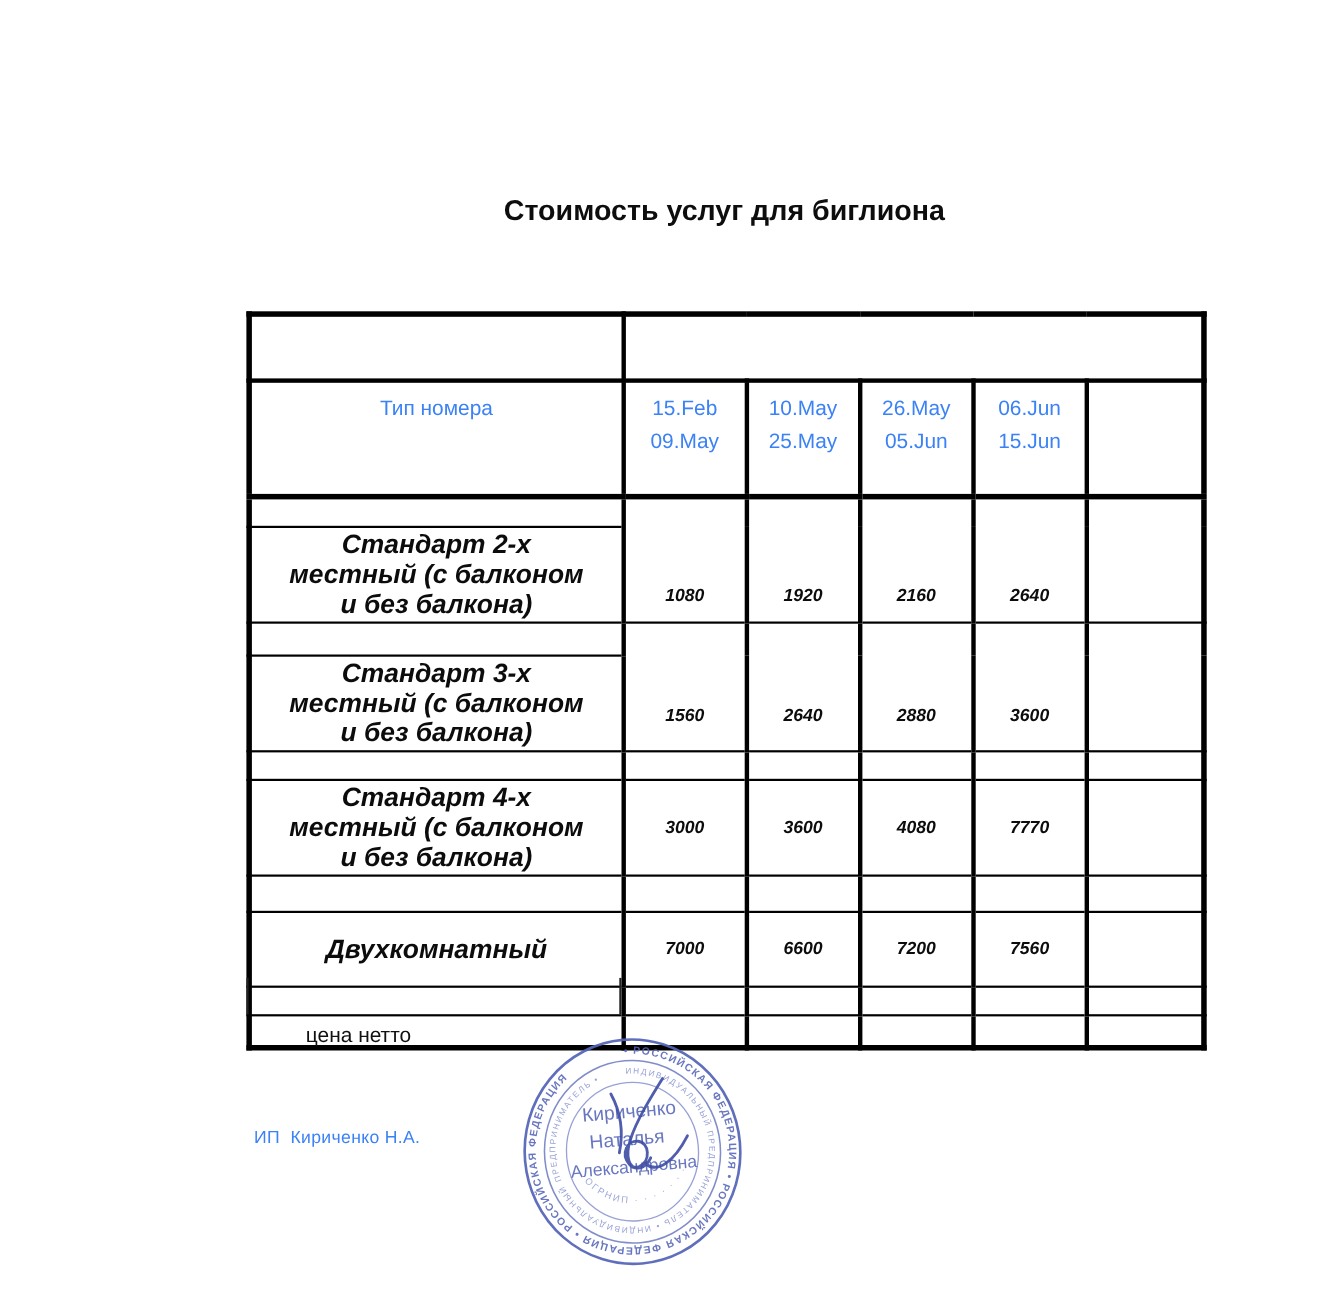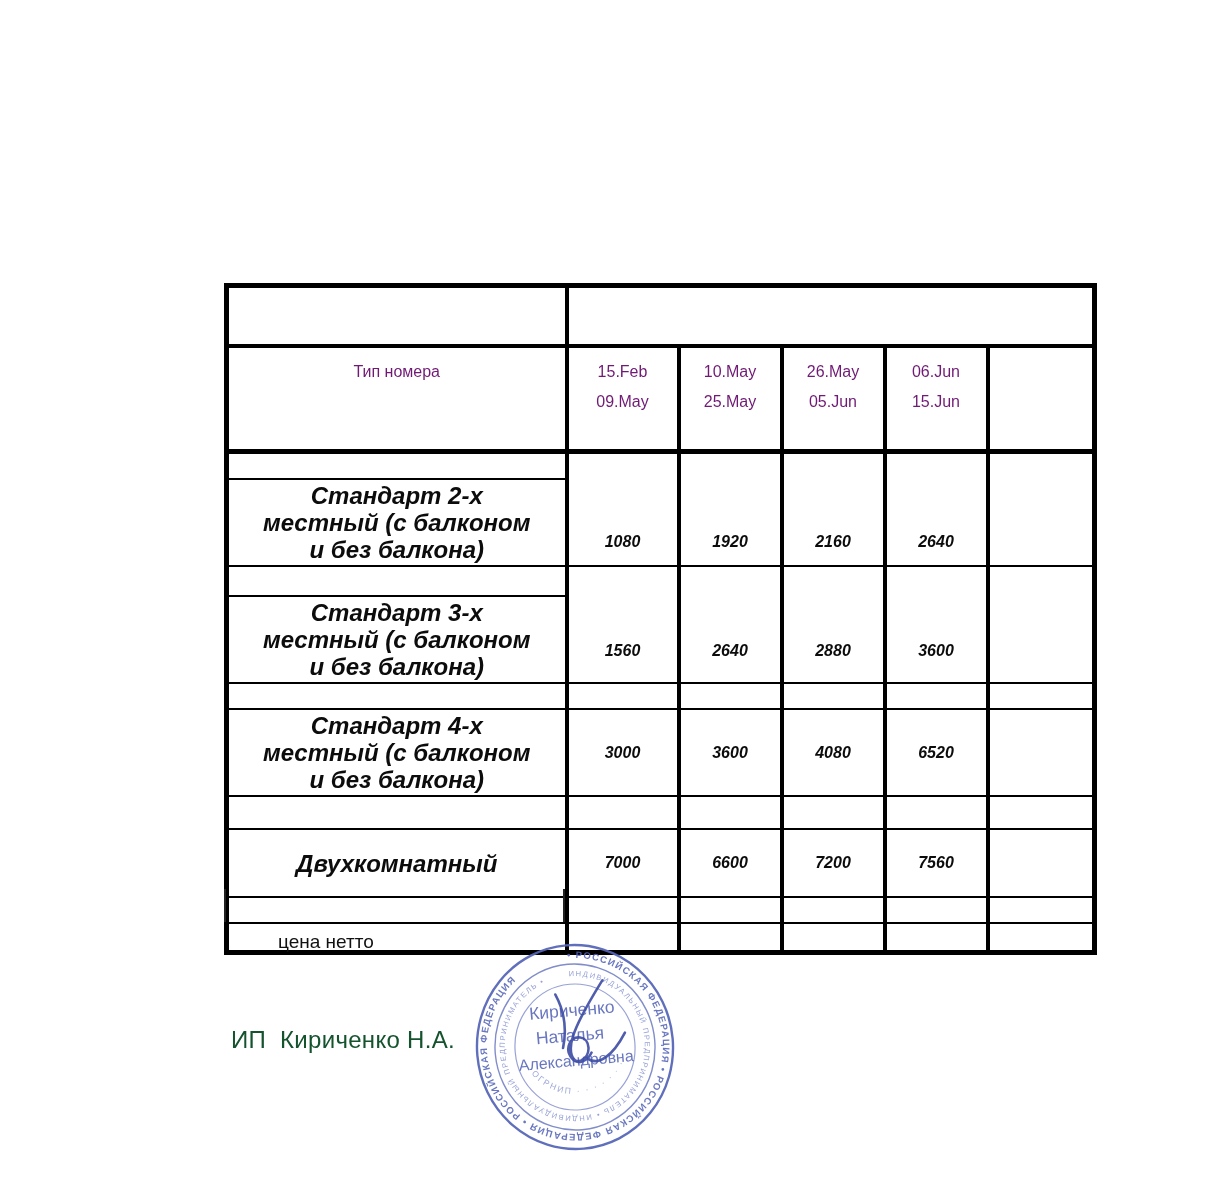--- a/index.html
+++ b/index.html
@@ -17,21 +17,21 @@
     border:5px solid #000;
   }
   table.price-table td{
     border:2px solid #000;
     border-left-width:4px;border-right-width:4px;
     padding:0;vertical-align:middle;text-align:center;
     overflow:hidden;
   }
   tr.r-top td{height:56px;border-bottom-width:4px;}
   tr.r-head td{height:92px;border-bottom-width:5px;vertical-align:top;}
-  .head-cell{font-size:16px;line-height:30px;padding-top:9px !important;color:#701a75;}
+  .head-cell{font-size:19px;line-height:30px;padding-top:9px !important;color:#3b82f6;}
   tr.r-strip1 td.strip{height:24px;}
   tr.r-strip2 td.strip{height:28px;}
   tr.r-name1 td{height:56px;}
   tr.r-name2 td{height:59px;}
   tr.r-spacer1 td{height:24px;}
   tr.r-block3 td{height:74px;}
   tr.r-spacer2 td{height:31px;}
   tr.r-block4 td{height:62px;margin-top:26px;}
   tr.r-empty1 td{height:24px;}
   tr.r-empty2 td{height:26px;}
@@ -41,29 +41,30 @@
   }
   td.price{font-size:16px;font-weight:bold;font-style:italic;color:#0c0c0c;}
   td.price.vb1{vertical-align:bottom;padding-bottom:14px !important;}
   td.price.vb2{vertical-align:bottom;padding-bottom:22px !important;}
 
   .tick{position:absolute;width:2px;background:#222;}
   .tick-left{left:224px;top:889px;height:33px;}
   .tick-mid{left:563px;top:889px;height:33px;}
 
   .net-note{position:absolute;left:230px;top:931px;font-size:19px;color:#111;white-space:pre;margin-left:48px;}
-  .signatory{position:absolute;left:231px;top:1026px;font-size:24px;color:#14532d;white-space:pre;letter-spacing:.3px;}
+  .signatory{position:absolute;left:231px;top:1026px;font-size:16px;color:#3b82f6;white-space:pre;letter-spacing:.3px;}
 
   .stamp{position:absolute;left:468px;top:937px;width:214px;height:220px;opacity:.93;}
 </style>
 </head>
 <body>
 
 <div class="page">
 
+  <div class="title-line title-1">Стоимость услуг для биглиона</div>
 
   <table class="price-table">
     <colgroup>
       <col style="width:340px">
         <col style="width:112px">
         <col style="width:103px">
       <col style="width:103px">
         <col style="width:103px">
         <col style="width:107px">
     </colgroup>
@@ -123,21 +124,21 @@
       <td></td>
           <td></td>
       <td></td>
           <td></td>
     </tr>
     <tr class="r-block3">
       <td class="name">Стандарт 4-х местный (с балконом и без балкона)</td>
       <td class="price">3000</td>
       <td class="price">3600</td>
       <td class="price">4080</td>
-      <td class="price">6520</td>
+      <td class="price">7770</td>
       <td></td>
     </tr>
 
     <tr class="r-spacer2">
       <td></td>
           <td></td>
       <td></td>
           <td></td>
       <td></td>
           <td></td>

